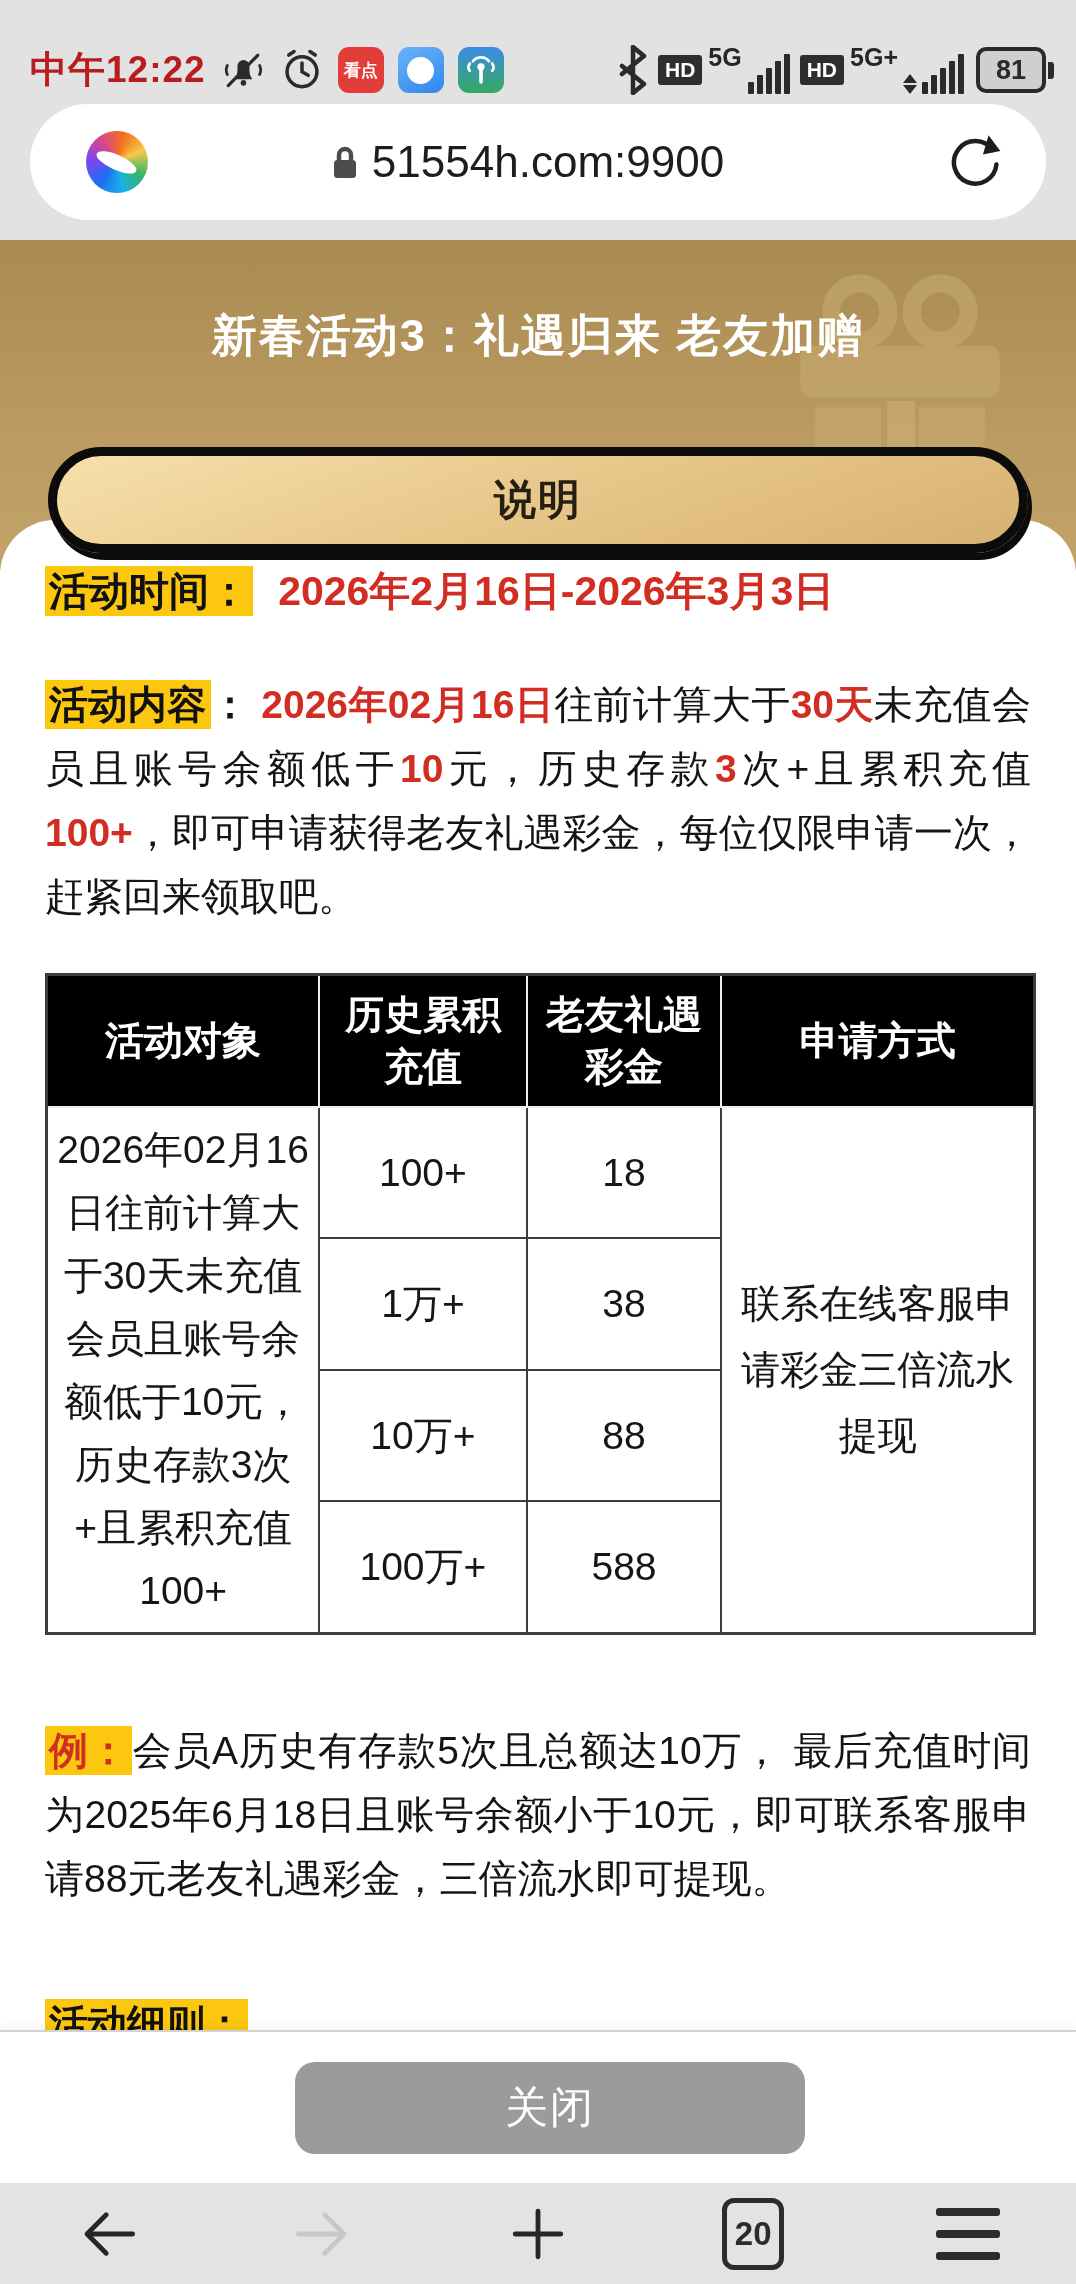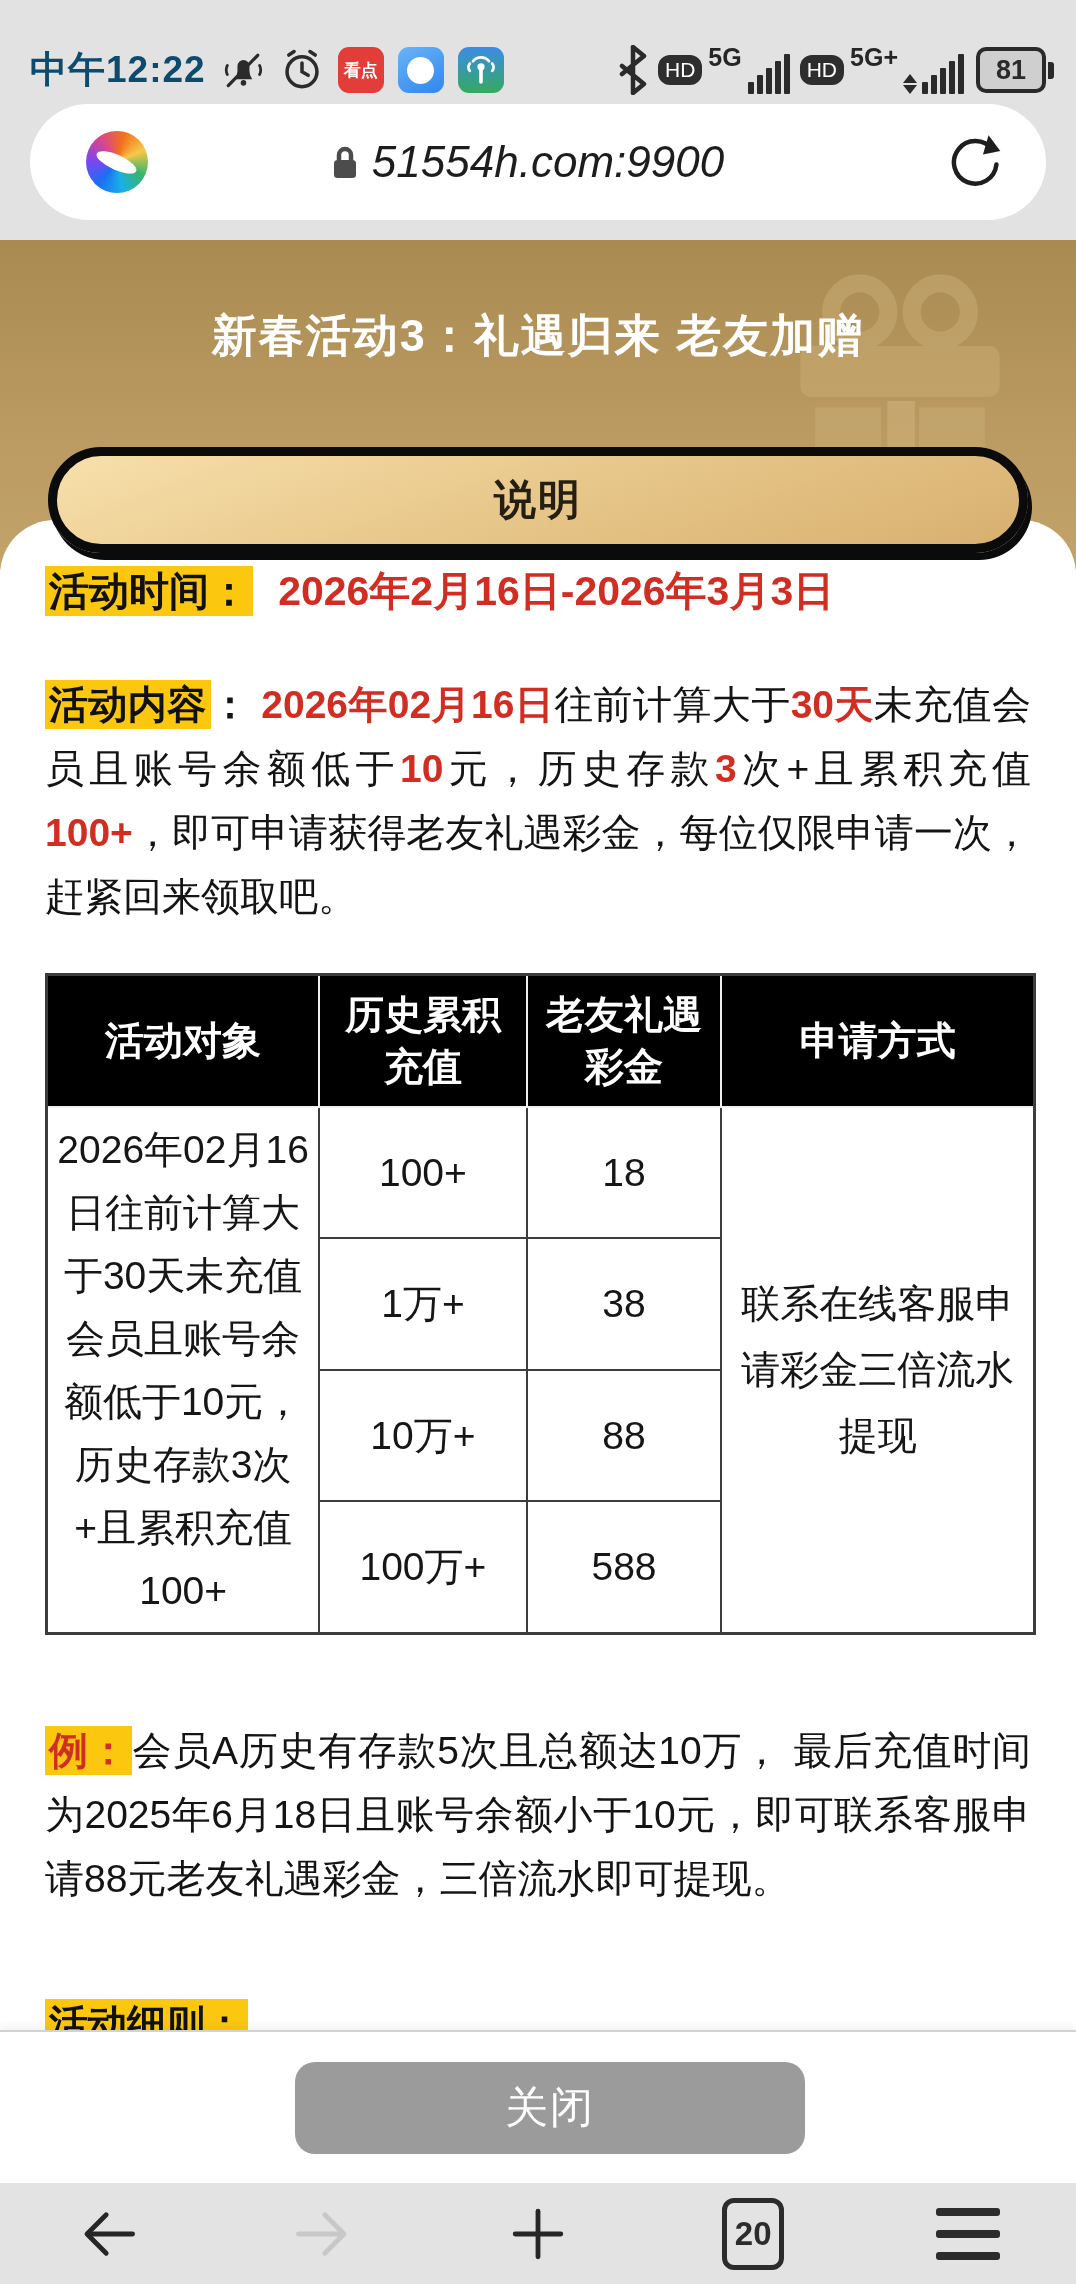--- a/index.html
+++ b/index.html
@@ -4,44 +4,44 @@
 <style>
   html,body{margin:0;padding:0;}
   body{
     width:1076px;height:2284px;position:relative;overflow:hidden;
     font-family:"Liberation Sans","DejaVu Sans",sans-serif;
     background:#ffffff;
   }
   
   .chrome{position:absolute;top:0;left:0;width:1076px;height:240px;background:#e3e2e3;}
   .statusbar{position:absolute;top:38px;left:0;right:0;height:64px;display:flex;align-items:center;}
-  .time{font-size:37px;font-weight:700;color:#0c4a6e;margin-left:30px;letter-spacing:1px;}
+  .time{font-size:37px;font-weight:700;color:#b91c1c;margin-left:30px;letter-spacing:1px;}
   .st-ic{margin-left:14px;display:flex;align-items:center;}
   .appic{width:46px;height:46px;border-radius:11px;display:flex;align-items:center;justify-content:center;}
   .appic.red{background:#e23d38;}
   .appic.red span{color:#fff;font-size:17px;font-weight:700;}
   .appic.blue{background:linear-gradient(150deg,#6ab4f8,#2f86ee);}
   .appic.blue .dot{width:27px;height:27px;border-radius:50%;background:#fff;}
   .appic.teal{background:linear-gradient(180deg,#3b8ce6 0%,#35a95f 100%);}
   .sb-right{margin-left:auto;display:flex;align-items:center;margin-right:22px;}
-  .hdbadge{background:#2e2e2e;color:#fff;font-size:21px;font-weight:400;border-radius:12px;
+  .hdbadge{background:#2e2e2e;color:#fff;font-size:21px;font-weight:700;border-radius:3px;
     padding:3px 7px;margin-left:10px;letter-spacing:0;}
   .netgrp{display:flex;align-items:flex-start;margin-left:6px;}
   .netlabel{font-size:25px;font-weight:700;color:#262626;line-height:22px;margin-right:3px;}
   .bars{display:flex;align-items:flex-end;height:40px;margin-top:8px;}
   .bars i{display:block;width:6px;background:#2a2a2a;margin-left:3px;border-radius:1px;}
   .arrows{display:flex;flex-direction:column;justify-content:flex-end;height:40px;margin:8px 2px 0 2px;}
   .tri-up{width:0;height:0;border-left:7px solid transparent;border-right:7px solid transparent;border-bottom:9px solid #2a2a2a;margin-bottom:2px;}
   .tri-dn{width:0;height:0;border-left:7px solid transparent;border-right:7px solid transparent;border-top:9px solid #2a2a2a;}
   .battery{display:flex;align-items:center;margin-left:12px;justify-content:center;}
   .batt-body{width:62px;height:38px;border:4px solid #2a2a2a;border-radius:10px;background:#cfcfcf;
     display:flex;align-items:center;justify-content:center;font-size:27px;font-weight:700;color:#2a2a2a;}
   .batt-nub{width:6px;height:17px;background:#2a2a2a;border-radius:0 3px 3px 0;margin-left:2px;}
   .urlbar{position:absolute;top:104px;left:30px;width:1016px;height:116px;background:#ffffff;
-    border-radius:60px;display:flex;align-items:center;font-style:italic;}
+    border-radius:60px;display:flex;align-items:center;}
   .copilot{width:62px;height:62px;border-radius:50%;margin-left:56px;position:relative;
     background:conic-gradient(from 220deg,#1b6ef3,#7b46f0,#d84590,#f2711c,#f7c948,#35b56a,#19b0e8,#1b6ef3);}
   .copilot .gap{position:absolute;left:15%;top:38%;width:70%;height:24%;background:#fff;border-radius:50%;transform:rotate(24deg);}
   .urltext{flex:1;display:flex;align-items:center;justify-content:center;margin-left:-40px;}
   .url{font-size:44px;color:#1d1d1d;margin-left:12px;letter-spacing:0;}
   .reload{margin-right:44px;margin-left:auto;}
   
   .banner{position:absolute;top:240px;left:0;width:1076px;height:330px;
     background:linear-gradient(180deg,#a98a51 0%,#bb9b62 60%,#c2a369 100%);}
   .gift{position:absolute;right:70px;top:28px;opacity:.55;}

